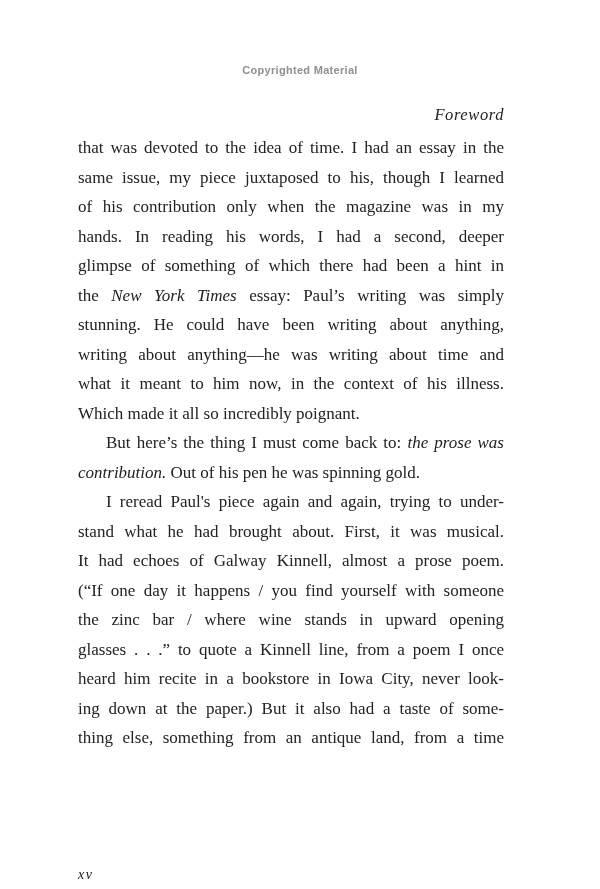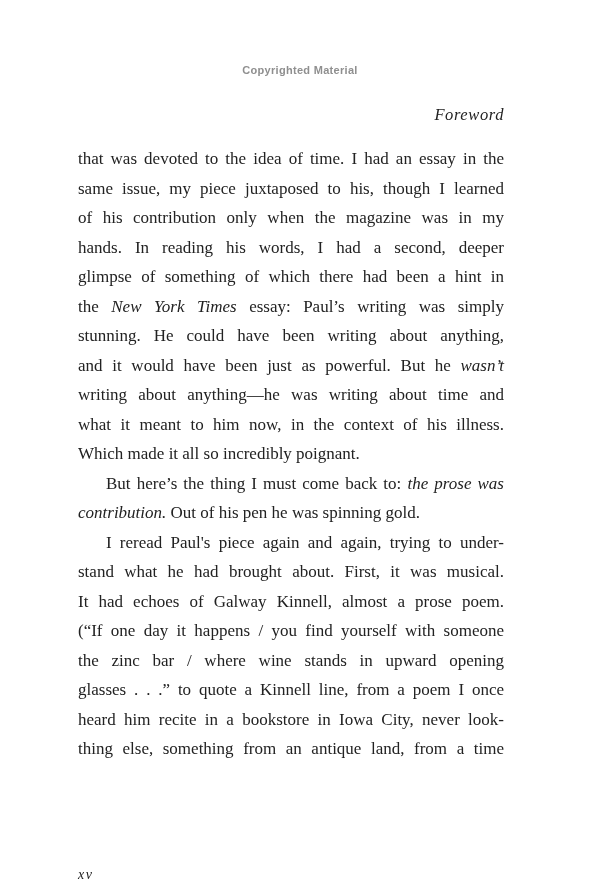--- a/index.html
+++ b/index.html
@@ -29,21 +29,21 @@
   .watermark.top{top:16px;}
   .watermark.bottom{top:856px;}
   .heading{
     position:absolute;top:57px;left:78px;width:426px;
     text-align:right;
     font-style:italic;
     font-size:16.5px;line-height:20px;
     letter-spacing:.6px;
   }
   .body-text{
-    position:absolute;top:96px;left:78px;width:426px;
+    position:absolute;top:85px;left:78px;width:426px;
     font-size:17px;
     line-height:29.5px;
   }
   .line{
     text-align:justify;
     text-align-last:left;
     white-space:normal;
   }
   .line.just{text-align-last:justify;}
   .line.ind{text-indent:28px;}
@@ -64,32 +64,32 @@
   <div class="heading">Foreword</div>
 
   <div class="body-text">
       <div class="line just"><span>that was devoted to the idea of time. I had an essay in the</span></div>
       <div class="line just"><span>same issue, my piece juxtaposed to his, though I learned</span></div>
       <div class="line just"><span>of his contribution only when the magazine was in my</span></div>
       <div class="line just"><span>hands. In reading his words, I had a second, deeper</span></div>
       <div class="line just"><span>glimpse of something of which there had been a hint in</span></div>
       <div class="line just"><span>the </span><em>New York Times</em><span> essay: Paul’s writing was simply</span></div>
       <div class="line just"><span>stunning. He could have been writing about anything,</span></div>
-      <div class="line just"><span>and it would have been just as powerful. But he </span><em>wasn’t</em></div>
       <div class="line just"><span>writing about anything—he was writing about time and</span></div>
       <div class="line just"><span>what it meant to him now, in the context of his illness.</span></div>
       <div class="line"><span>Which made it all so incredibly poignant.</span></div>
       <div class="line just ind"><span>But here’s the thing I must come back to: </span><em>the prose was</em></div>
       <div class="line"><em>contribution.</em><span> Out of his pen he was spinning gold.</span></div>
       <div class="line just ind"><span>I reread Paul's piece again and again, trying to under-</span></div>
       <div class="line just"><span>stand what he had brought about. First, it was musical.</span></div>
       <div class="line just"><span>It had echoes of Galway Kinnell, almost a prose poem.</span></div>
       <div class="line just"><span>(“If one day it happens / you find yourself with someone</span></div>
       <div class="line just"><span>the zinc bar / where wine stands in upward opening</span></div>
       <div class="line just"><span>glasses . . .” to quote a Kinnell line, from a poem I once</span></div>
       <div class="line just"><span>heard him recite in a bookstore in Iowa City, never look-</span></div>
+      <div class="line just"><span>ing down at the paper.) But it also had a taste of some-</span></div>
       <div class="line just"><span>thing else, something from an antique land, from a time</span></div>
     </div>
 
   <div class="page-number">xv</div>
 
   <div class="watermark bottom">Copyrighted Material</div>
 </div>
 
 </body></html>

